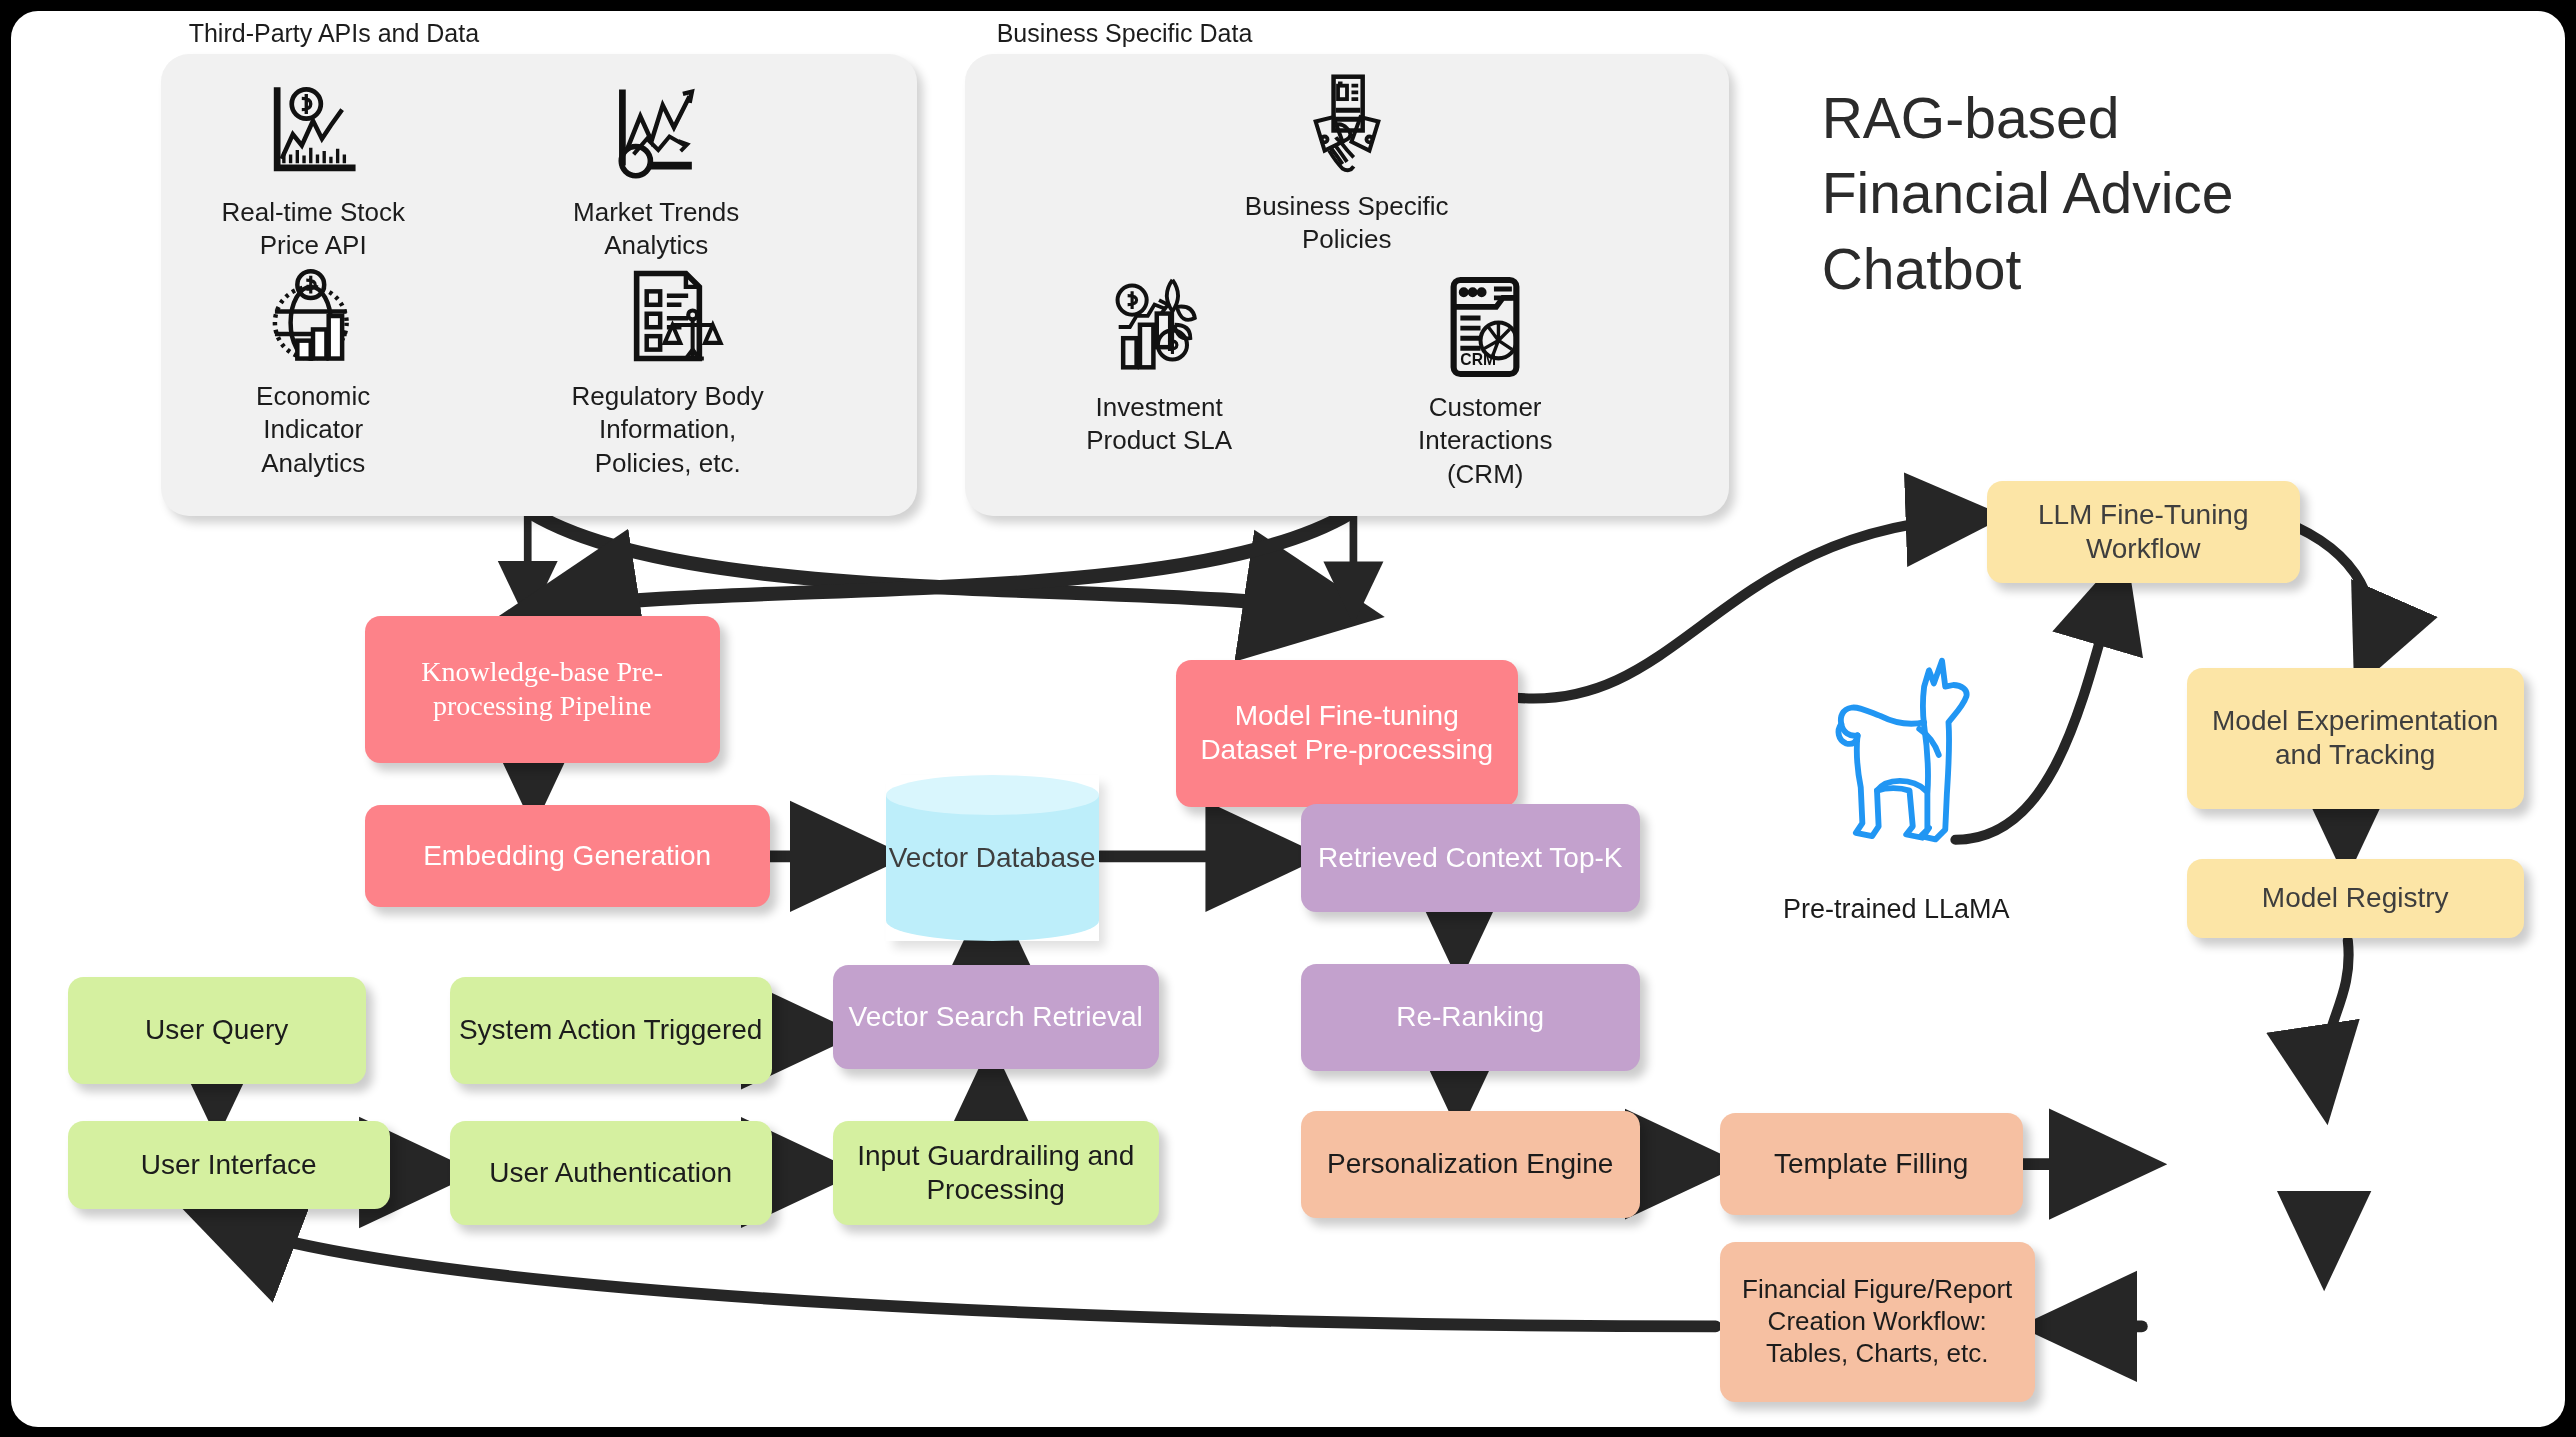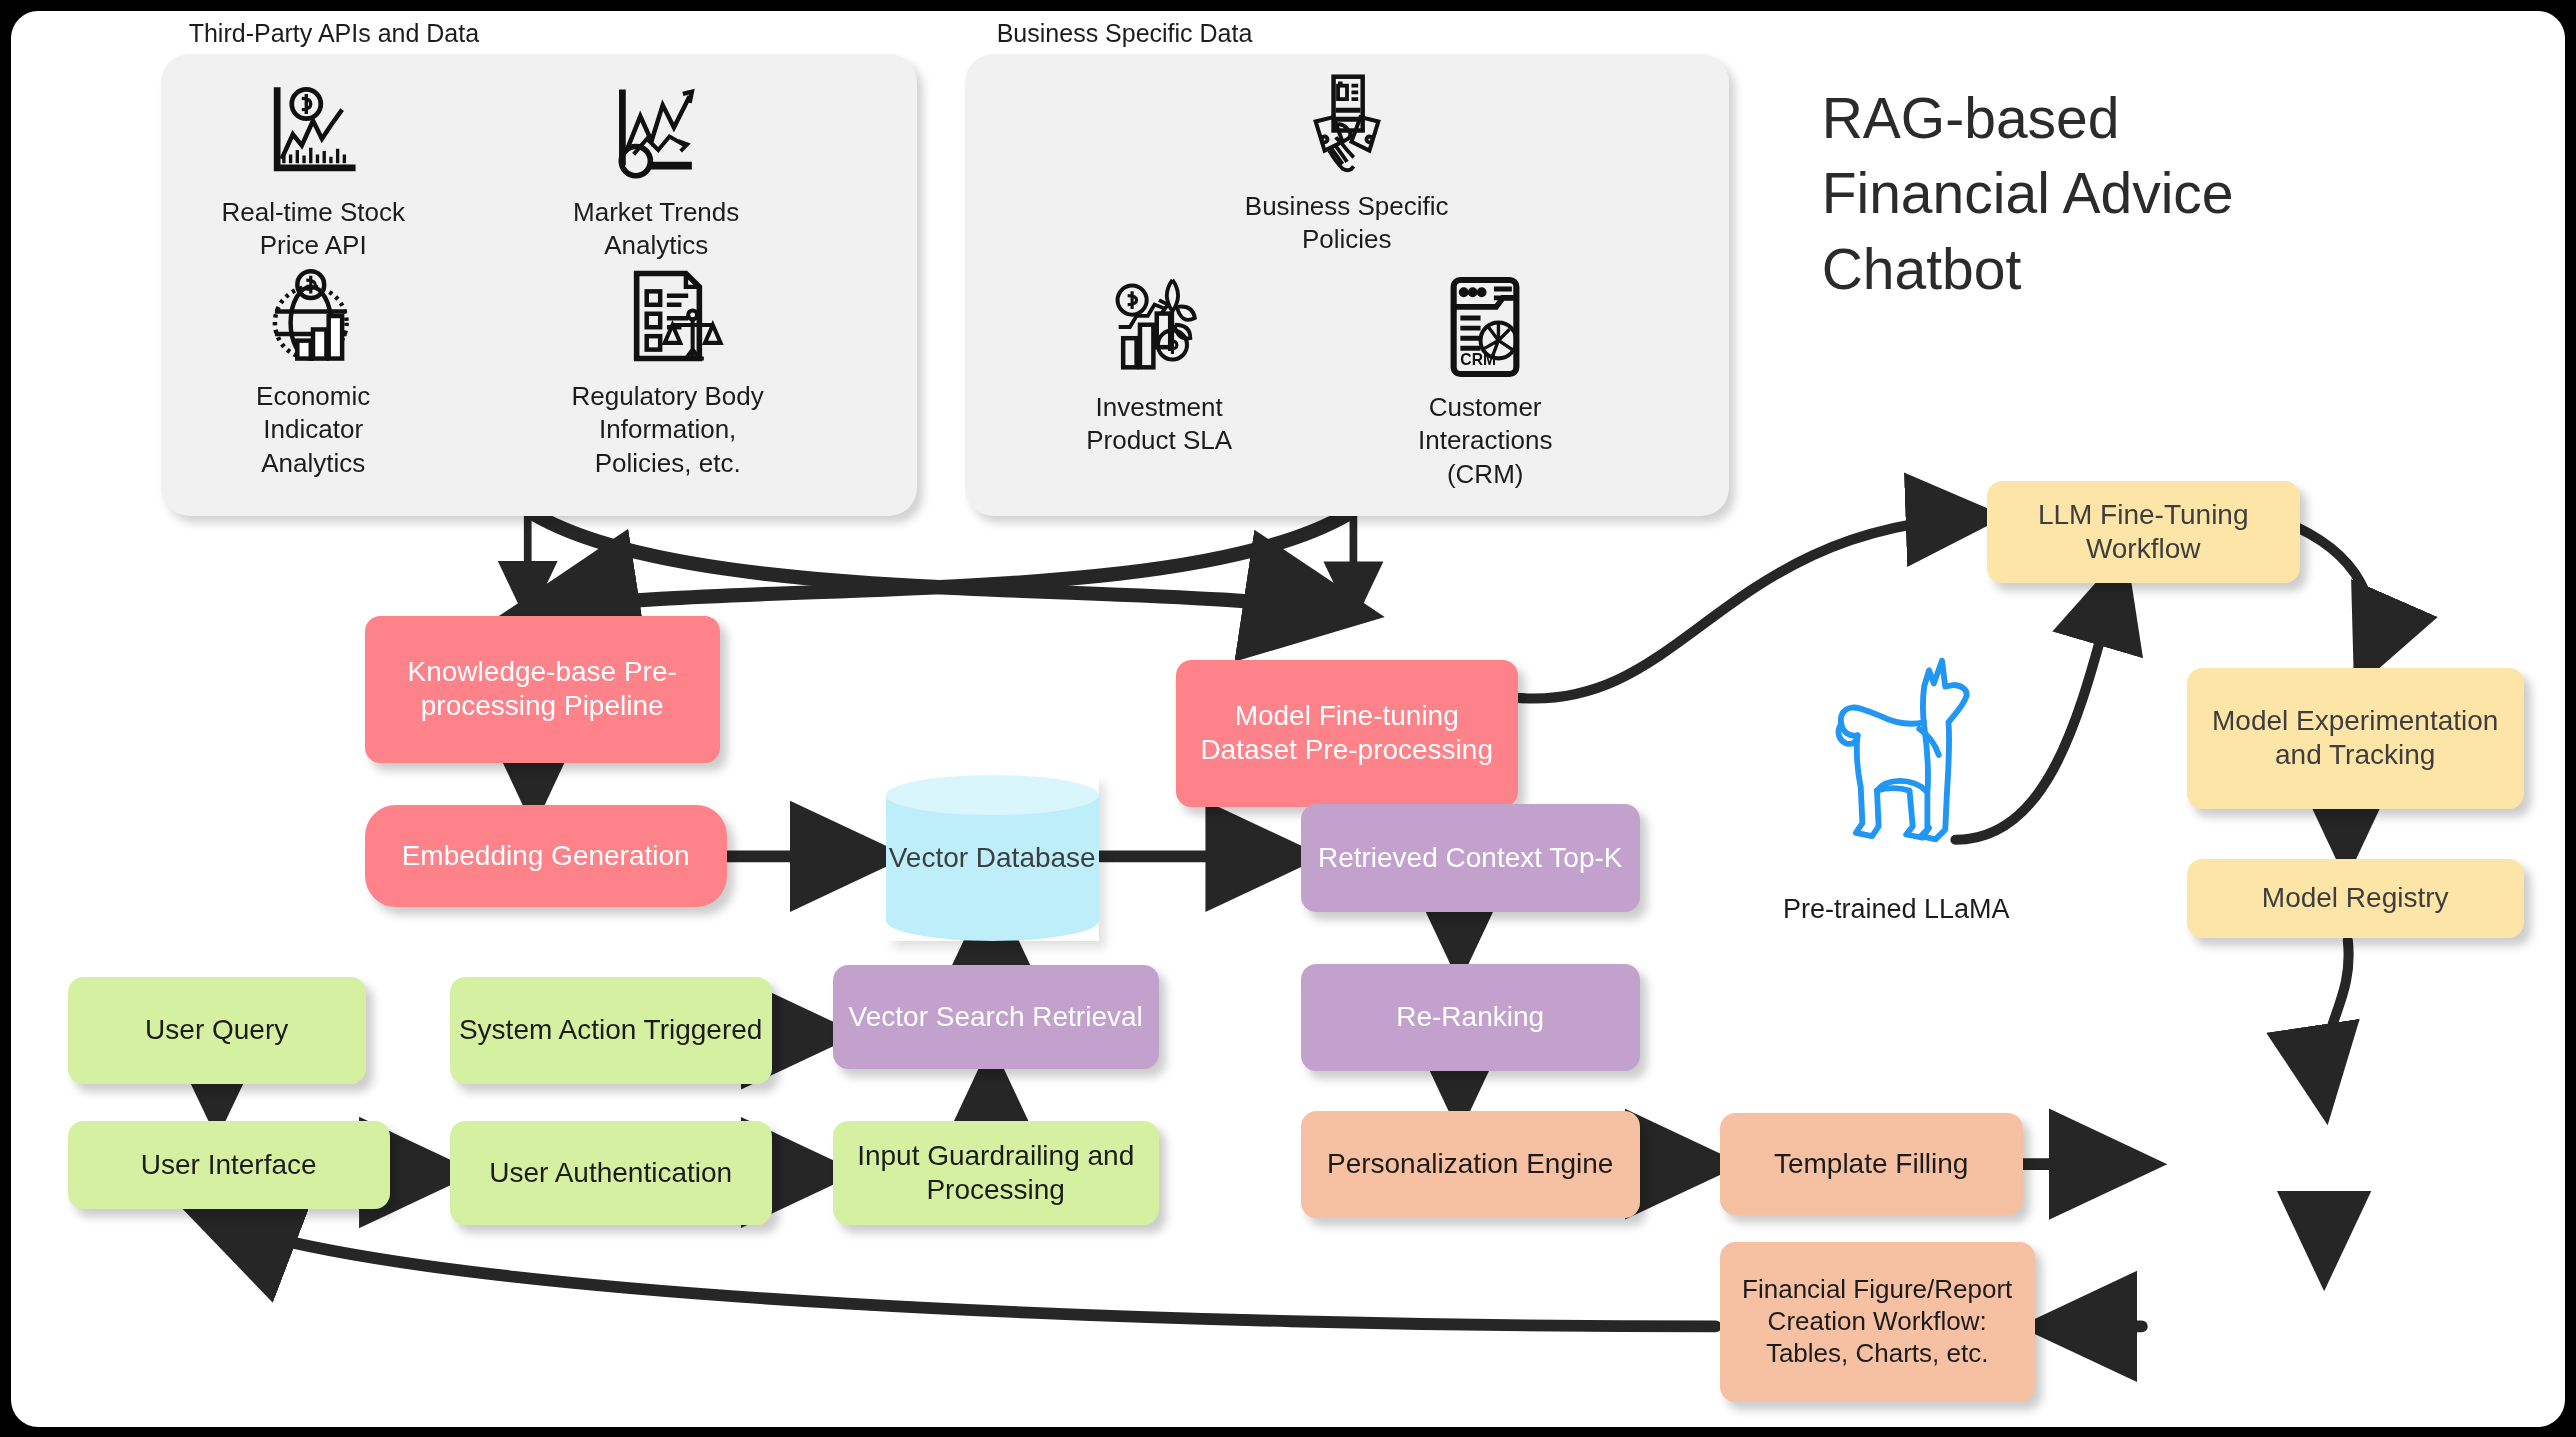--- a/index.html
+++ b/index.html
@@ -222,23 +222,23 @@
     </svg>
     <div class="cap">Customer<br>Interactions<br>(CRM)</div>
   </div>
 
   <div class="title" style="left:1811px;top:70px;width:622px;">
     <div>RAG-based</div>
     <div>Financial Advice</div>
     <div>Chatbot</div>
   </div>
 
-  <div class="node n-pink" style="left:354px;top:605px;width:355px;height:147px;">Knowledge-base Pre-processing Pipeline</div>
-
-  <div class="node n-pink" style="left:354px;top:794px;width:362px;height:102px;border-radius:31px;">Embedding Generation</div>
+  <div class="node n-pink" style="left:354px;top:605px;width:355px;height:147px;font-family:Liberation Serif, serif;">Knowledge-base Pre-processing Pipeline</div>
+
+  <div class="node n-pink" style="left:354px;top:794px;width:405px;height:102px;">Embedding Generation</div>
 
   <div class="cyl" style="left:875px;top:764px;width:213px;height:166px;">
     <div class="body"></div>
     <div class="top"></div>
     <div class="lbl">Vector Database</div>
   </div>
 
   <div class="node n-pink" style="left:1165px;top:605px;width:342px;height:147px;margin-top:44px;">Model Fine-tuning Dataset Pre-processing</div>
 
   <div class="node n-purple" style="left:1290px;top:793px;width:339px;height:108px;">Retrieved Context Top-K</div>

